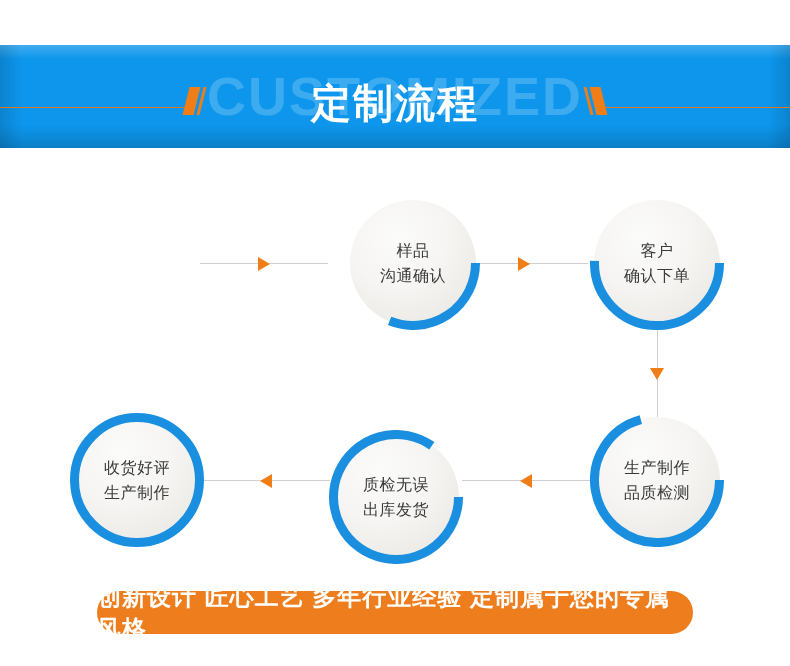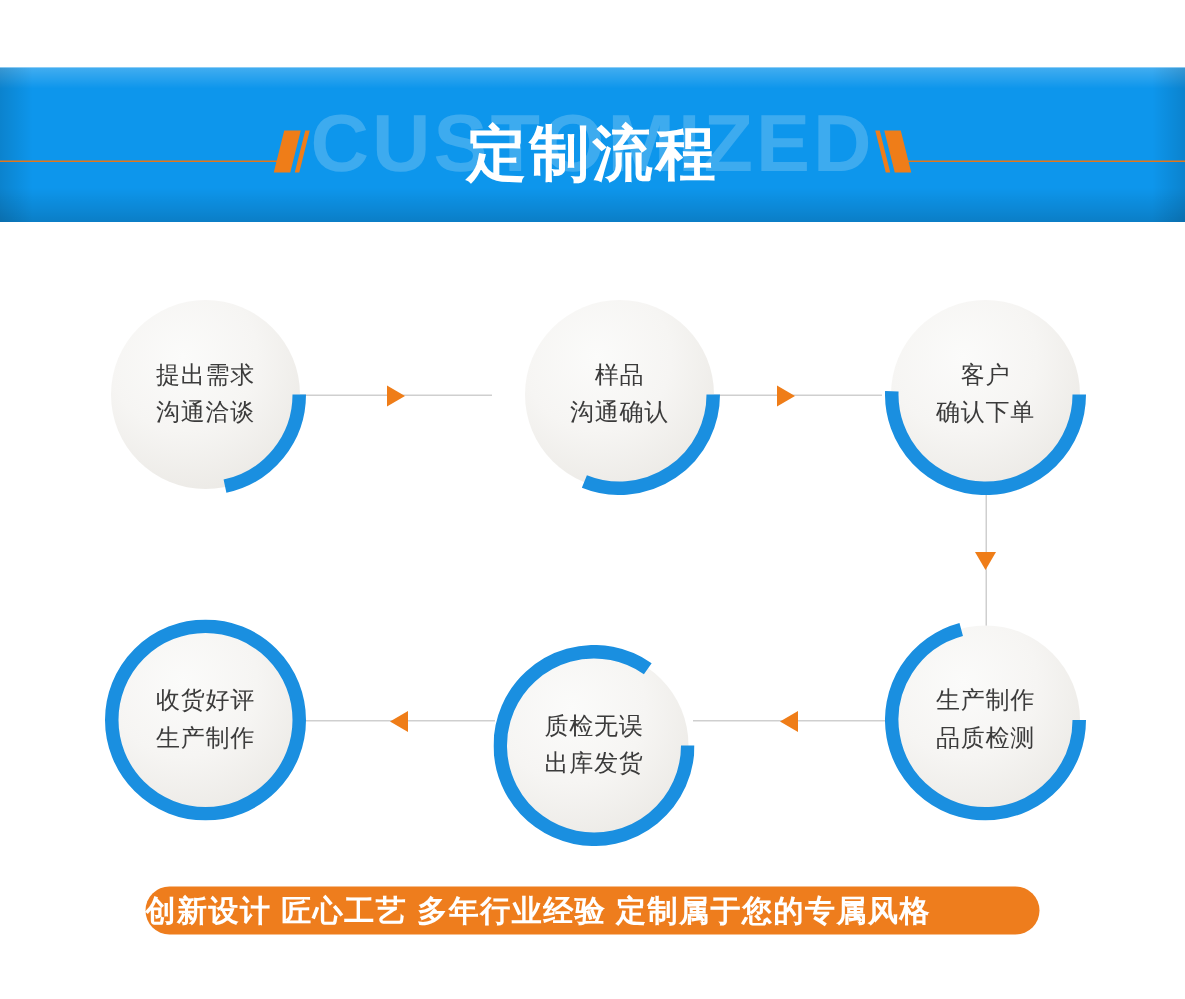--- a/index.html
+++ b/index.html
@@ -202,28 +202,28 @@
     border-right: 7px solid transparent;
     border-top: 12px solid #ef7d18;
   }
 
   
   .footer-pill {
     position: absolute;
     left: 97px;
     top: 591px;
     width: 596px;
-    height: 32px;
+    height: 43px;
     border-radius: 22px;
     background: #ee7d1d;
     display: flex;
     align-items: center;
-    justify-content: flex-start;
+    justify-content: center;
     color: #ffffff;
-    font-size: 20px;
+    font-size: 24px;
     font-weight: bold;
     letter-spacing: 1px;
   }
 </style>
 </head>
 <body>
 
 <div class="header">
   <div class="header-inner-shade"></div>
   <div class="header-side-shade-l"></div>
@@ -255,30 +255,20 @@
 
   <div class="conn-v" style="left:657px; top:182px; height:96px;"></div>
   <div class="arrow arrow-down" style="left:650px; top:220px;"></div>
 
   <div class="conn-h" style="left:462px; top:332px; width:128px;"></div>
   <div class="arrow arrow-left" style="left:520px; top:326px;"></div>
 
   <div class="conn-h" style="left:202px; top:332px; width:128px;"></div>
   <div class="arrow arrow-left" style="left:260px; top:326px;"></div>
 
-  <div class="node" id="node-0" style="left:74px; top:52px;">
-    <div class="node-disc"></div>
-    <svg class="node-arc" viewBox="0 0 134 134">
-      <path class="arc-path" fill="none" stroke="#1a8fe0" stroke-width="9" stroke-linecap="butt" d="M 129.50 67.00 A 62.5 62.5 0 0 1 79.99 128.13"></path>
-    </svg>
-    <div class="node-label">
-      <span>提出需求</span>
-      <span>沟通洽谈</span>
-    </div>
-  </div>
 
   <div class="node" id="node-1" style="left:350px; top:52px;">
     <div class="node-disc"></div>
     <svg class="node-arc" viewBox="0 0 134 134">
       <path class="arc-path" fill="none" stroke="#1a8fe0" stroke-width="9" stroke-linecap="butt" d="M 129.50 67.00 A 62.5 62.5 0 0 1 43.59 124.95"></path>
     </svg>
     <div class="node-label">
       <span>样品</span>
       <span>沟通确认</span>
     </div>

